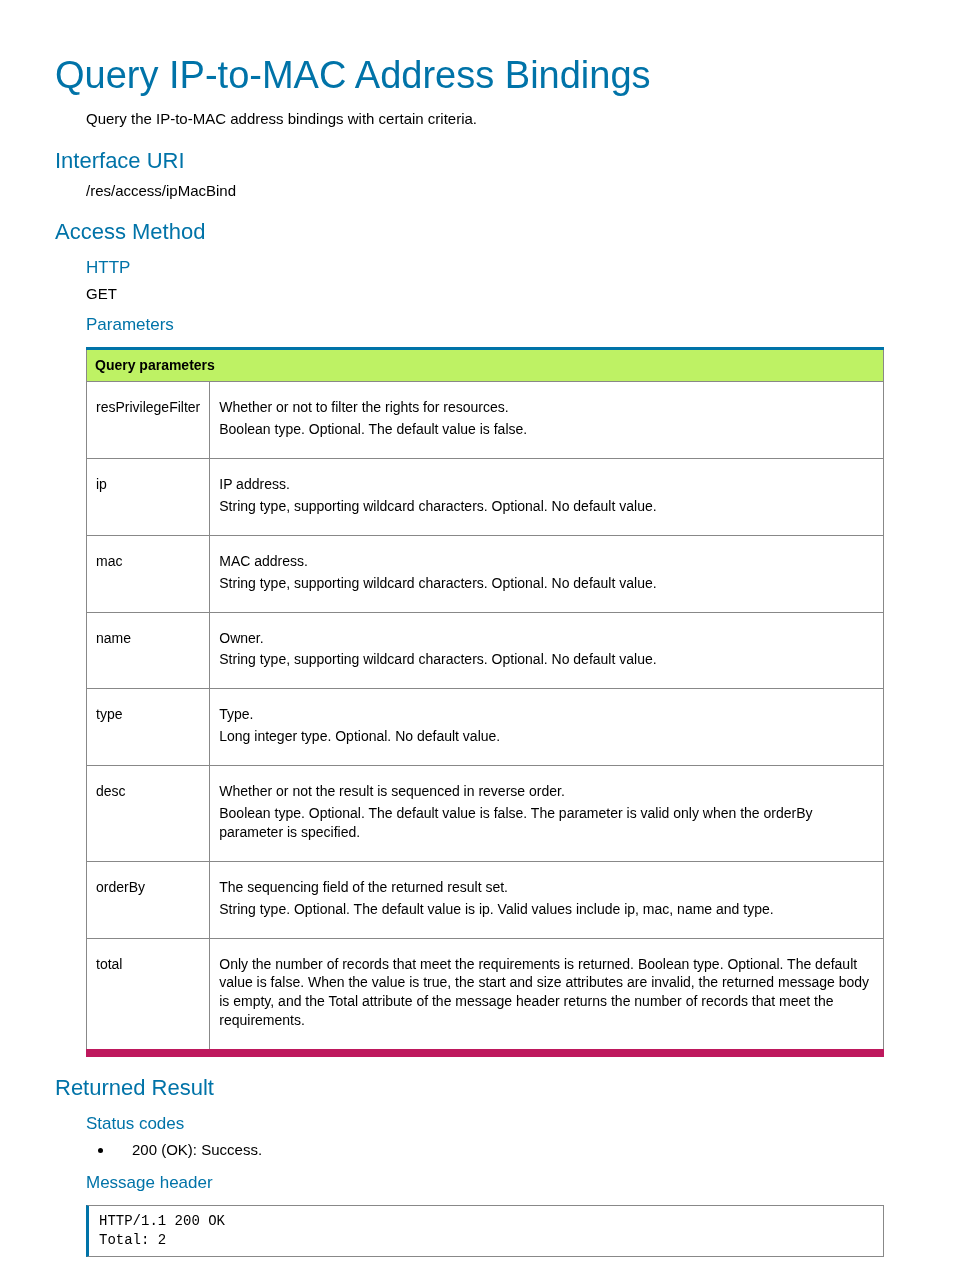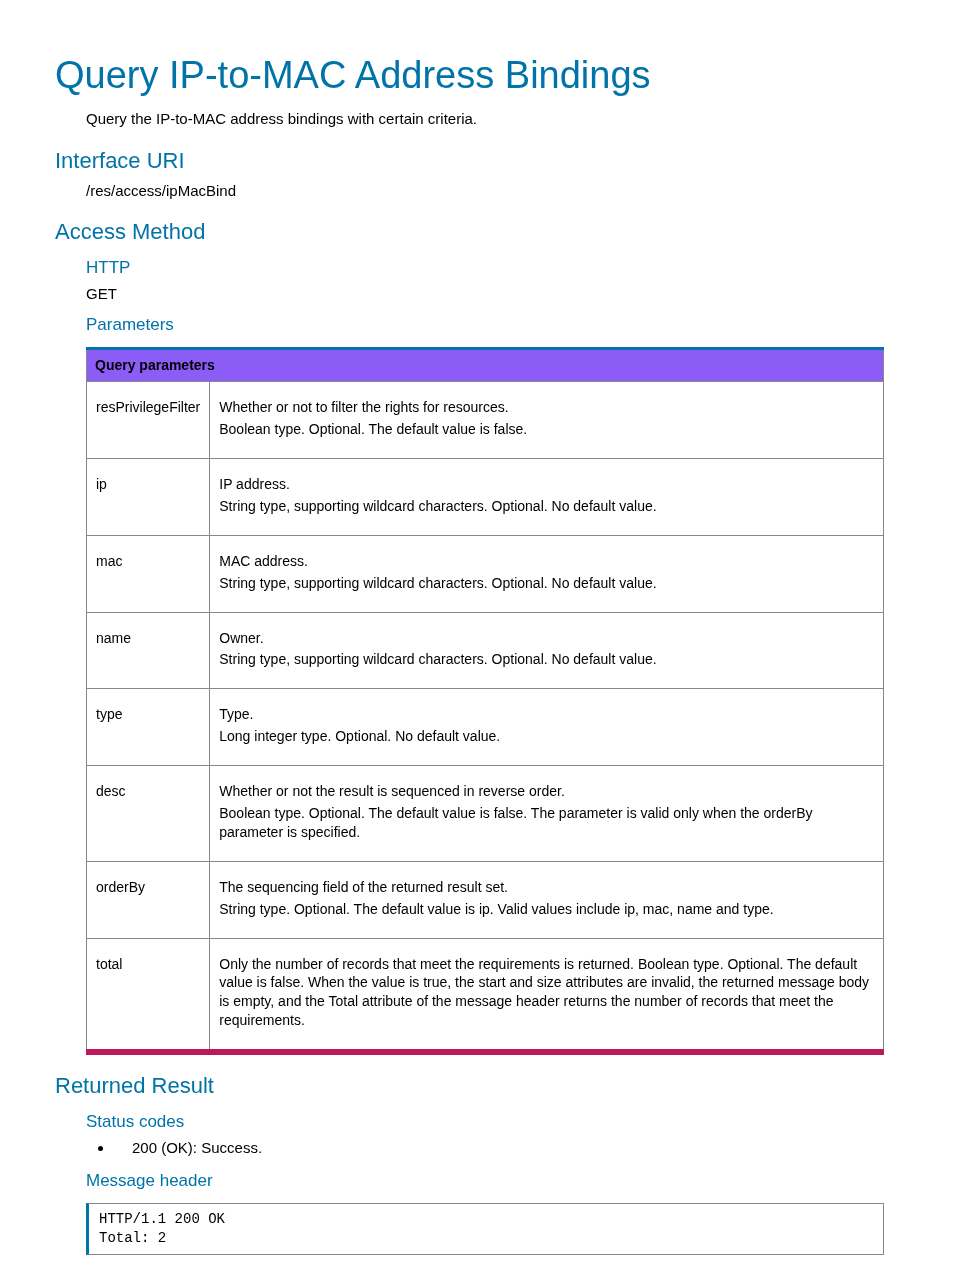--- a/index.html
+++ b/index.html
@@ -41,29 +41,29 @@
     width: 100%;
     margin-top: 10px;
     font-size: 14px;
   }
   table th {
     text-align: left;
     font-weight: bold;
     border: 1px solid #888;
     border-top: 3px solid #0073a8;
     padding: 6px 8px;
-    background: #8b5cf6;
+    background: #bef264;
   }
   table td {
     border: 1px solid #888;
     padding: 16px 9px;
     vertical-align: top;
   }
   table tr.lastrow td {
-    border-bottom: 6px solid #be185d;
+    border-bottom: 8px solid #be185d;
   }
   td.desc div {
     margin-bottom: 3px;
   }
   ul {
     margin: 4px 0 12px 0;
     padding-left: 28px;
   }
   ul li {
     padding-left: 18px;

